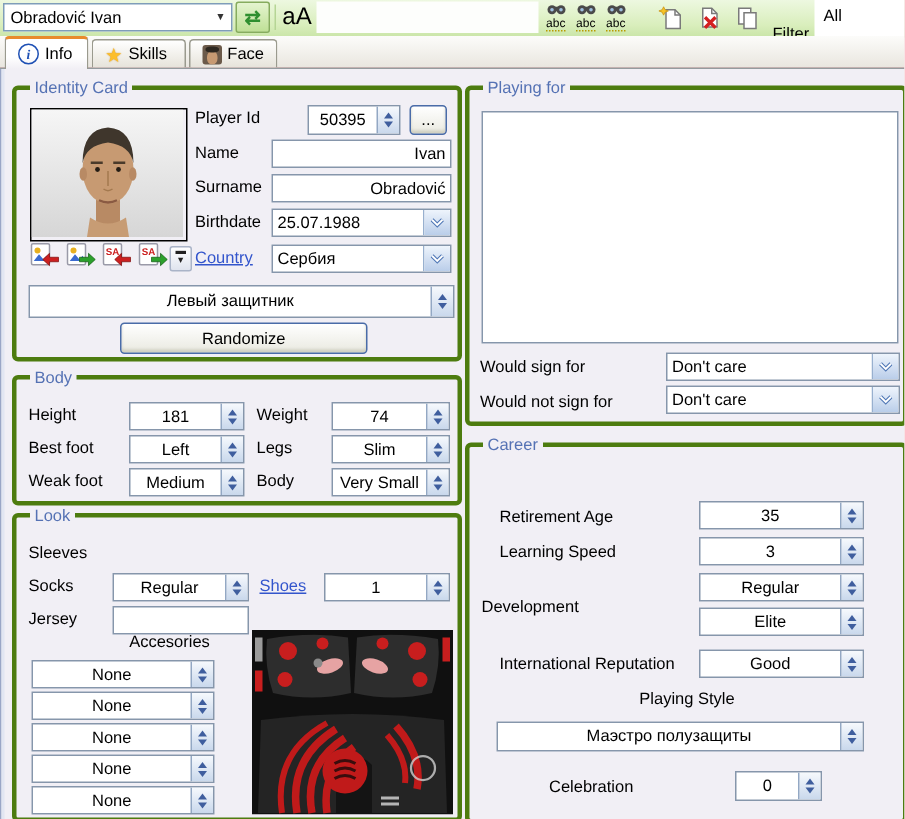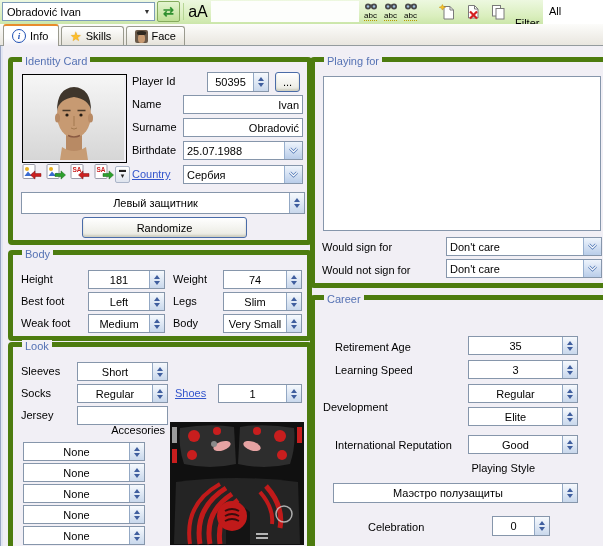--- a/index.html
+++ b/index.html
@@ -36,25 +36,25 @@
   .info-ico{display:inline-flex;width:12px;height:12px;border:1px solid #1e50b4;border-radius:50%;
     align-items:center;justify-content:center;color:#1e50b4;font:italic bold 9px "Liberation Serif",serif;}
   .star-ico{color:#fcbe2c;text-shadow:0 0 1px #c8881a;font-size:13px;line-height:13px;}
   .face-ico{width:13px;height:13px;border-radius:2px;background:#6b5a4a;position:relative;overflow:hidden;}
   .face-ico::after{content:"";position:absolute;left:3px;top:4px;width:7px;height:9px;border-radius:45%;background:#c79a72;}
   .face-ico::before{content:"";position:absolute;left:2px;top:1px;width:9px;height:4px;border-radius:40%;background:#2e2820;z-index:1;}
   
   .page{position:absolute;left:0;top:46px;width:603px;height:500px;background:#f1eff5;
     border-left:1px solid #9aa6c6;box-sizing:border-box;}
   .page-hl{position:absolute;left:1px;top:46px;width:2px;height:500px;background:#e2e6f2;}
-  .group{position:absolute;border:5px solid #4d7c0f;border-radius:4px;}
+  .group{position:absolute;border:3px solid #4d7c0f;border-radius:4px;}
   .gtitle{position:absolute;top:-7px;left:9px;background:#f1eff5;padding:0 3px;color:#5572b4;}
   .lbl{position:absolute;white-space:nowrap;}
   .link{color:#3355cc;text-decoration:underline;cursor:pointer;}
-  .ctr{text-align:right;}
+  .ctr{text-align:center;}
   
   .tfield{position:absolute;background:#fff;border:1px solid #8696ab;box-sizing:border-box;
     display:flex;align-items:center;overflow:hidden;}
   .tfield .val{flex:1;padding:0 3px;white-space:nowrap;overflow:hidden;}
   .val.right{text-align:right;}
   .val.center{text-align:center;}
   .spin{width:14px;align-self:stretch;display:flex;flex-direction:column;align-items:center;justify-content:center;
     background:linear-gradient(#f6f9fd,#c9d8ec);border-left:1px solid #93a8c4;cursor:pointer;}
   .spin .su{width:0;height:0;border:3px solid transparent;border-bottom:4px solid #3f5e9e;margin-bottom:2px;}
   .spin .sd{width:0;height:0;border:3px solid transparent;border-top:4px solid #3f5e9e;}
@@ -327,27 +327,20 @@
           <i class="su"></i>
           <i class="sd"></i>
         </span>
     </div>
   </div>
 
   <div class="group" style="left:8px;top:342px;width:294px;height:200px">
     <span class="gtitle">Look</span>
 
     <span class="lbl" style="left:8px;top:18px">Sleeves</span>
-    <div class="tfield" style="left:64px;top:15px;width:91px;height:19px">
-      <span class="val center">Short</span>
-        <span class="spin">
-          <i class="su"></i>
-          <i class="sd"></i>
-        </span>
-    </div>
 
     <span class="lbl" style="left:8px;top:40px">Socks</span>
     <div class="tfield" style="left:64px;top:37px;width:91px;height:19px">
       <span class="val center">Regular</span>
         <span class="spin">
           <i class="su"></i>
           <i class="sd"></i>
         </span>
     </div>
     <span class="lbl link" style="left:162px;top:40px">Shoes</span>

